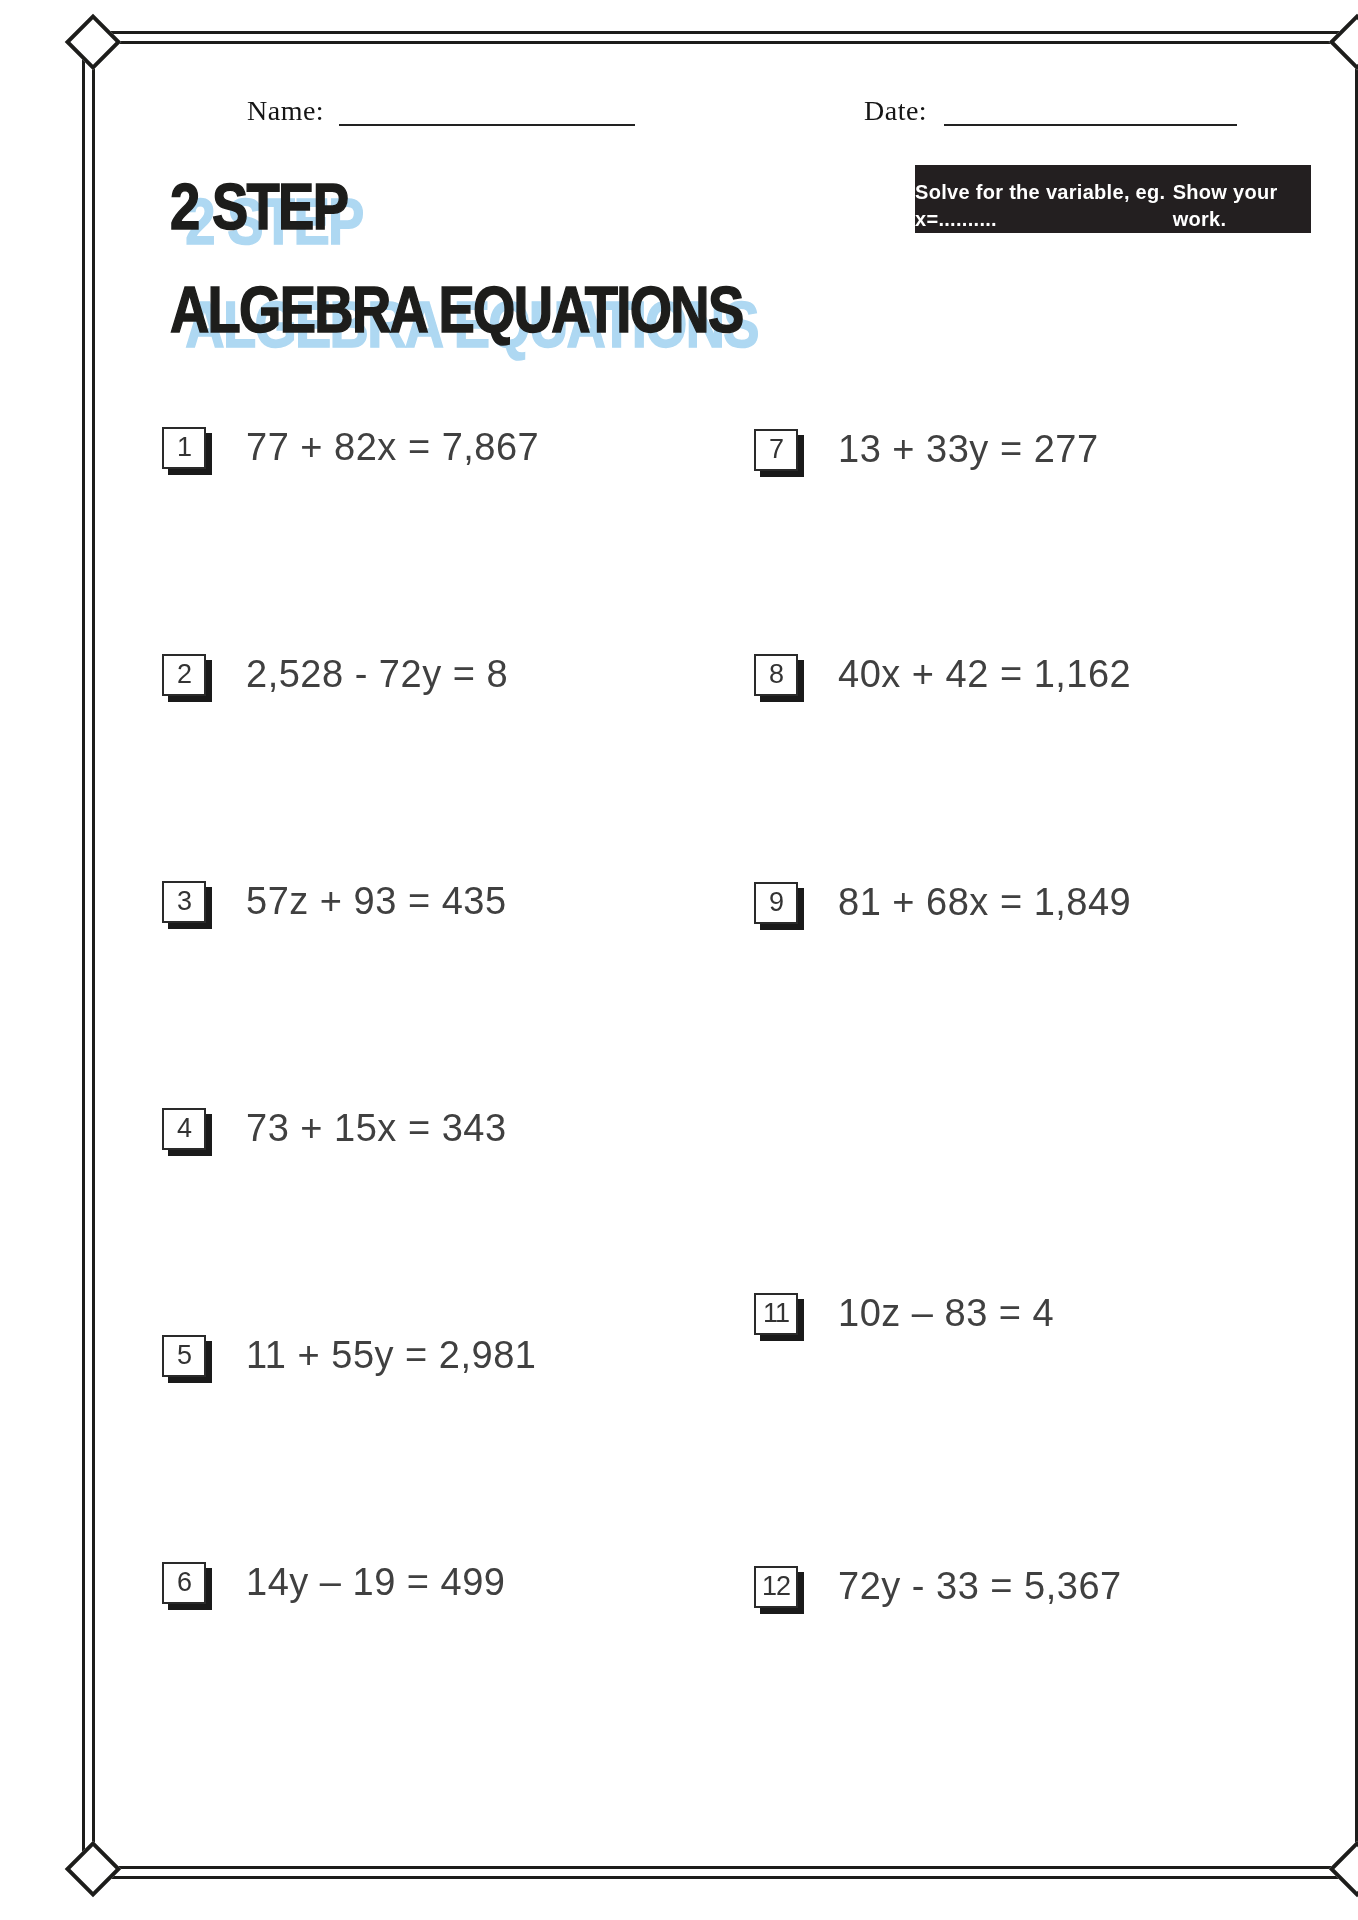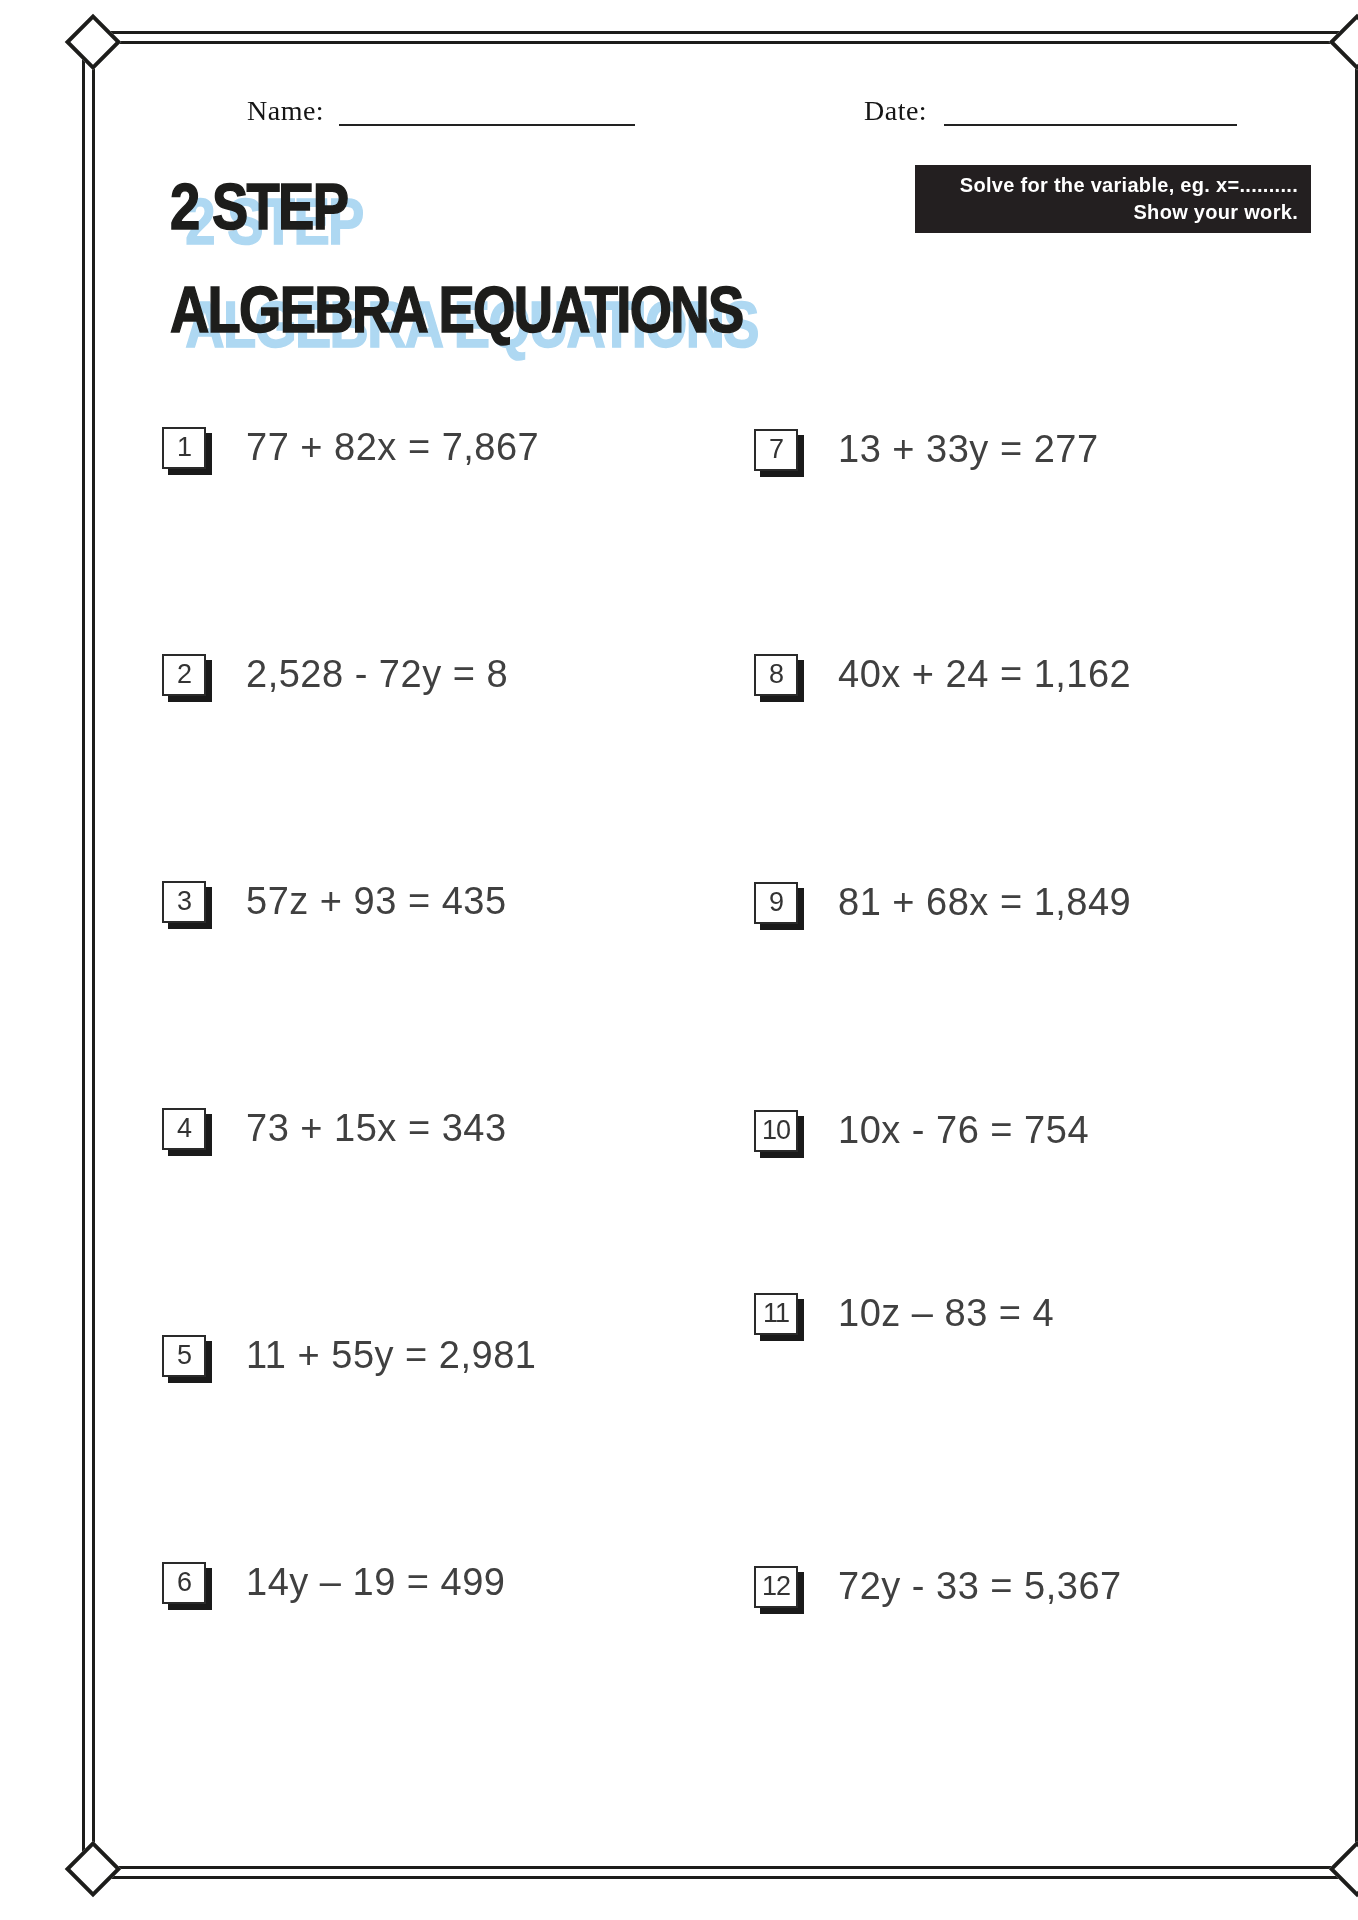--- a/index.html
+++ b/index.html
@@ -39,21 +39,21 @@
   }
   .blank-line {
     position:absolute; top:100px; height:26px;
     border-bottom:2px solid #222222; z-index:3;
   }
 
   
   .instruction-box {
     position:absolute; left:868px; top:165px; width:396px; height:68px;
     background:#231f20; color:#ffffff;
-    display:flex; flex-direction:column; justify-content:center; align-items:flex-end;
+    display:flex; flex-direction:row; justify-content:center; align-items:flex-end;
     padding-right:13px; z-index:3;
     font-size:20px; font-weight:bold; line-height:27px; letter-spacing:0.3px;
   }
 
   
   .title-line {
     position:absolute; left:123px; z-index:3;
     transform:scaleX(0.85); transform-origin:left top;
     font-size:64px; font-weight:bold; letter-spacing:-2px;
     white-space:nowrap; line-height:1;
@@ -151,33 +151,27 @@
   <div class="problem" style="left:707px; top:428px">
     <div class="numbox">
         <span>7</span>
       </div>
     <div class="equation">13 + 33y = 277</div>
   </div>
   <div class="problem" style="left:707px; top:653px">
     <div class="numbox">
         <span>8</span>
       </div>
-    <div class="equation">40x + 24 = 1,162</div>
+    <div class="equation">40x + 42 = 1,162</div>
   </div>
   <div class="problem" style="left:707px; top:881px">
     <div class="numbox">
         <span>9</span>
       </div>
     <div class="equation">81 + 68x = 1,849</div>
-  </div>
-  <div class="problem" style="left:707px; top:1109px">
-    <div class="numbox">
-        <span>10</span>
-      </div>
-    <div class="equation">10x - 76 = 754</div>
   </div>
   <div class="problem" style="left:707px; top:1292px">
     <div class="numbox">
         <span>11</span>
       </div>
     <div class="equation">10z – 83 = 4</div>
   </div>
   <div class="problem" style="left:707px; top:1565px">
     <div class="numbox">
         <span>12</span>

